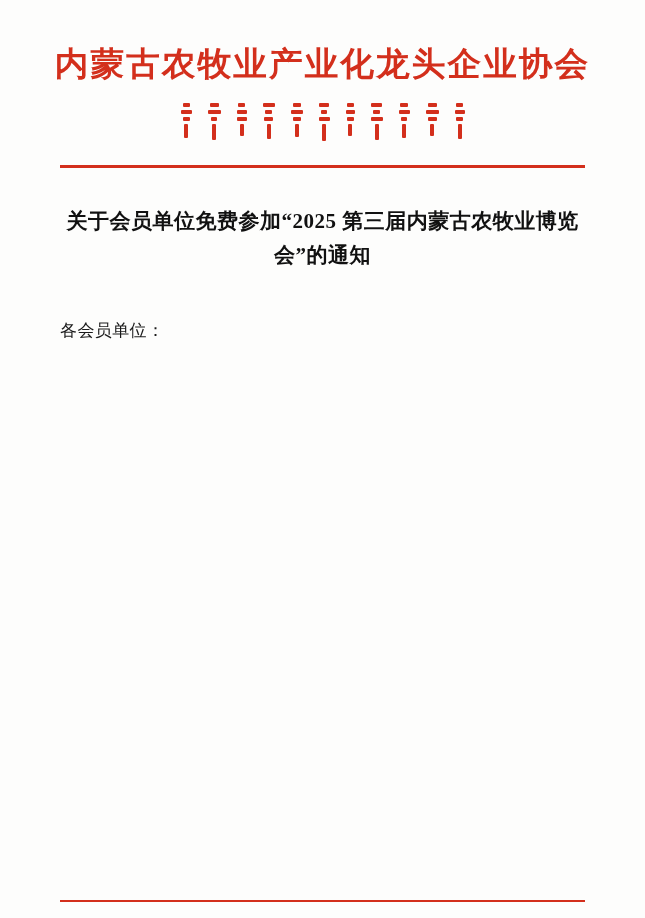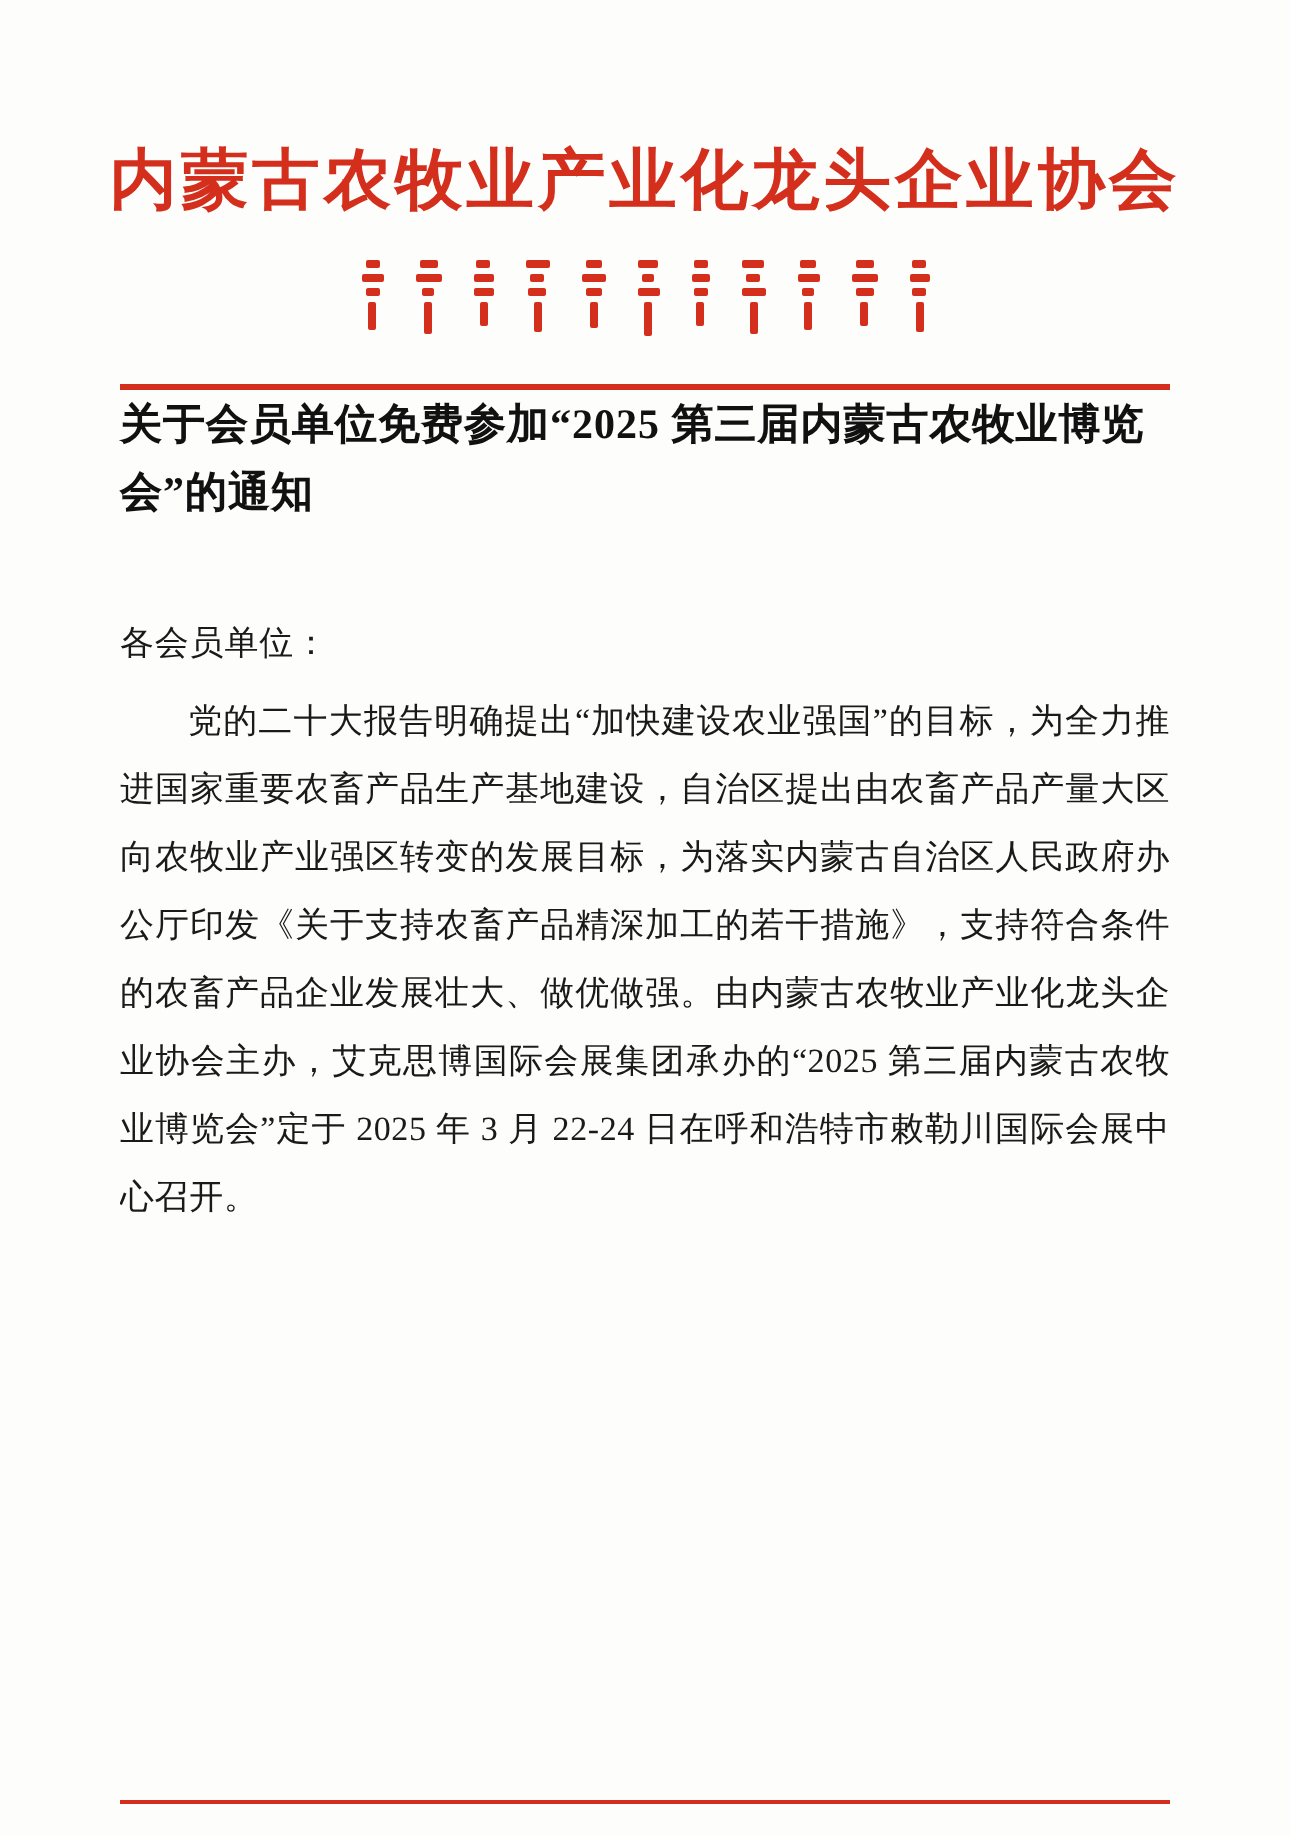--- a/index.html
+++ b/index.html
@@ -20,21 +20,21 @@
     position: relative;
     width: 645px;
     height: 918px;
     background: #fdfdfc;
     box-sizing: border-box;
     padding: 0 60px;
   }
 
   
   .letterhead {
-    padding-top: 72px;
+    padding-top: 45px;
     text-align: center;
   }
 
   .org-title {
     font-family: "Liberation Serif", "DejaVu Serif", serif;
     color: #d32f1c;
     font-size: 33px;
     font-weight: bold;
     letter-spacing: 2px;
     line-height: 1.2;
@@ -64,21 +64,22 @@
 
   .rule {
     margin-top: 16px;
     height: 3px;
     background: #d32f1c;
     width: 100%;
   }
 
   
   .doc-title {
-    text-align: left;
+    margin-top: 36px;
+    text-align: center;
     font-size: 21px;
     font-weight: bold;
     line-height: 1.65;
     letter-spacing: 0.5px;
     color: #111111;
   }
 
   .salutation {
     margin-top: 42px;
     font-size: 17px;
@@ -189,17 +190,16 @@
     </div>
 
     <div class="rule"></div>
   </div>
 
   <div class="doc-title">关于会员单位免费参加“2025 第三届内蒙古农牧业博览会”的通知</div>
 
   <div class="salutation">各会员单位：</div>
 
   <div class="clip">
-    <p class="para">党的二十大报告明确提出“加快建设农业强国”的目标，为全力推进国家重要农畜产品生产基地建设，自治区提出由农畜产品产量大区向农牧业产业强区转变的发展目标，为落实内蒙古自治区人民政府办公厅印发《关于支持农畜产品精深加工的若干措施》，支持符合条件的农畜产品企业发展壮大、做优做强。由内蒙古农牧业产业化龙头企业协会主办，艾克思博国际会展集团承办的“2025 第三届内蒙古农牧业博览会”定于 2025 年 3 月 22-24 日在呼和浩特市敕勒川国际会展中心召开。</p>
   </div>
 
   <div class="footer-rule"></div>
 </div>
 
 </body></html>

